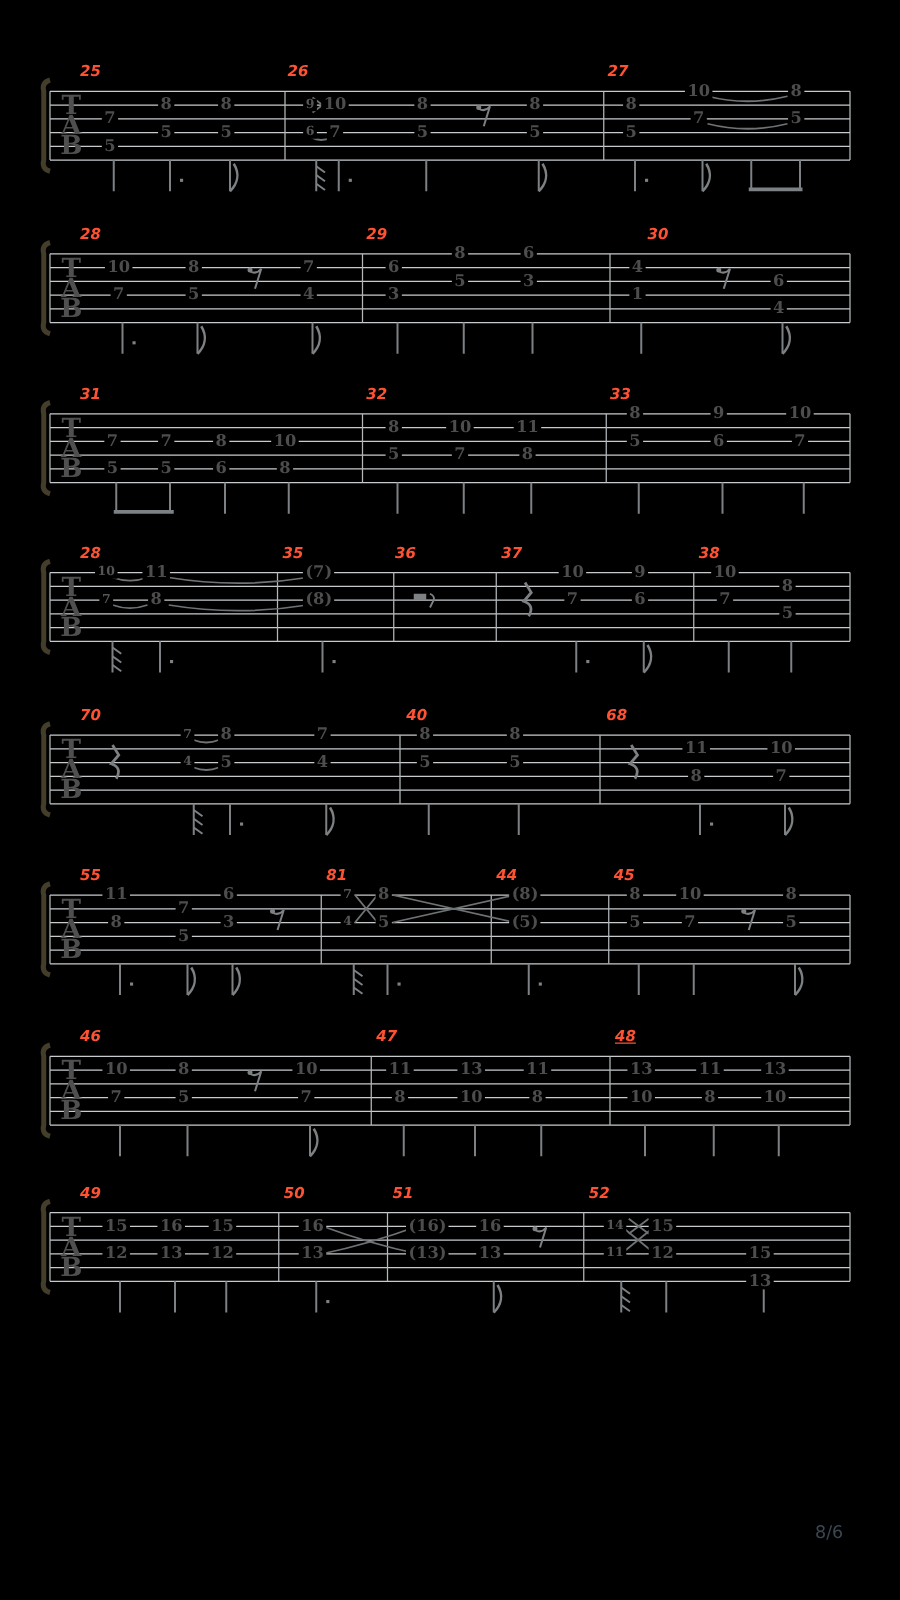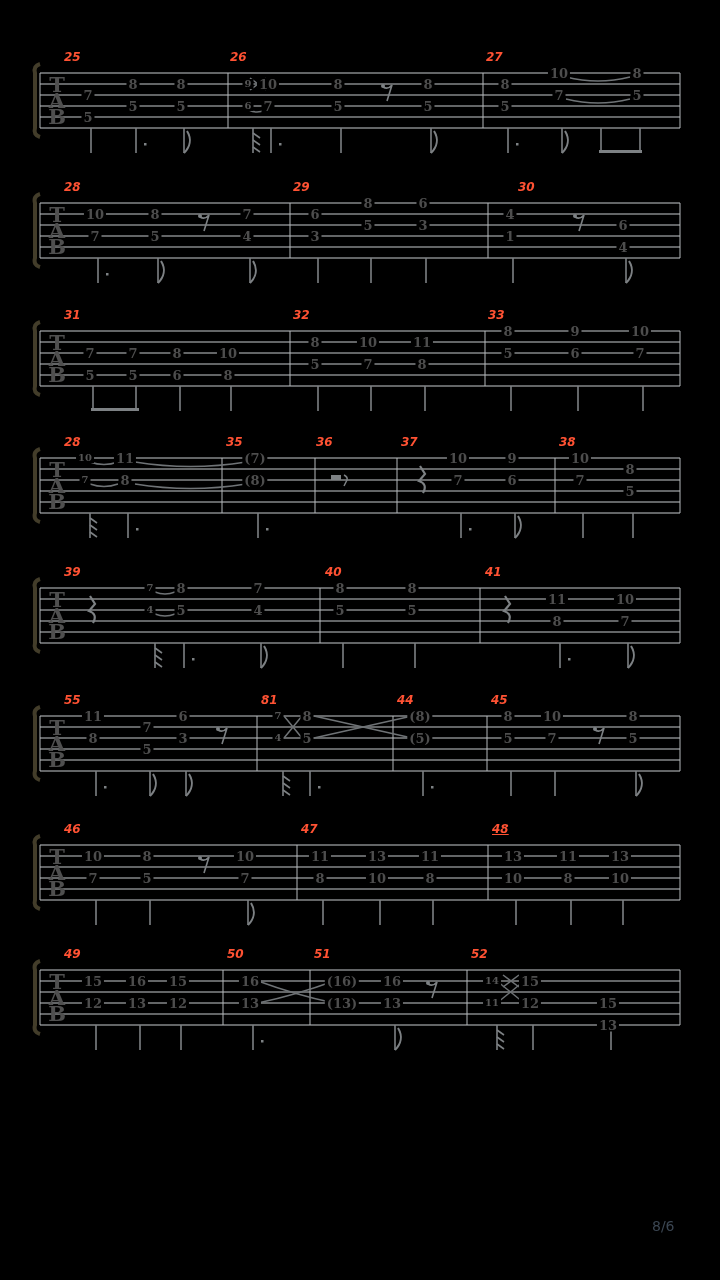--- a/index.html
+++ b/index.html
@@ -373,33 +373,33 @@
       <div class="fret" style="left: 512px; top: 458px;">9</div>
       <div class="fret" style="left: 512px; top: 480px;">6</div>
       <div class="mnum" style="left: 559px; top: 442px;">38</div>
       <div class="fret" style="left: 580px; top: 458px;">10</div>
       <div class="fret" style="left: 580px; top: 480px;">7</div>
       <div class="fret" style="left: 630px; top: 469px;">8</div>
       <div class="fret" style="left: 630px; top: 491px;">5</div>
       <div class="tabletter" style="left: 57px; top: 599px;">T</div>
       <div class="tabletter" style="left: 57px; top: 615px;">A</div>
       <div class="tabletter" style="left: 57px; top: 631px;">B</div>
-      <div class="mnum" style="left: 64px; top: 572px;">39</div>
+      <div class="mnum" style="left: 64px; top: 572px;">70</div>
       <div class="fret sm" style="left: 150px; top: 588px;">7</div>
       <div class="fret sm" style="left: 150px; top: 610px;">4</div>
       <div class="fret" style="left: 181px; top: 588px;">8</div>
       <div class="fret" style="left: 181px; top: 610px;">5</div>
       <div class="fret" style="left: 258px; top: 588px;">7</div>
       <div class="fret" style="left: 258px; top: 610px;">4</div>
       <div class="mnum" style="left: 325px; top: 572px;">40</div>
       <div class="fret" style="left: 340px; top: 588px;">8</div>
       <div class="fret" style="left: 340px; top: 610px;">5</div>
       <div class="fret" style="left: 412px; top: 588px;">8</div>
       <div class="fret" style="left: 412px; top: 610px;">5</div>
-      <div class="mnum" style="left: 485px; top: 572px;">41</div>
+      <div class="mnum" style="left: 485px; top: 572px;">68</div>
       <div class="fret" style="left: 557px; top: 599px;">11</div>
       <div class="fret" style="left: 557px; top: 621px;">8</div>
       <div class="fret" style="left: 625px; top: 599px;">10</div>
       <div class="fret" style="left: 625px; top: 621px;">7</div>
       <div class="tabletter" style="left: 57px; top: 727px;">T</div>
       <div class="tabletter" style="left: 57px; top: 743px;">A</div>
       <div class="tabletter" style="left: 57px; top: 759px;">B</div>
       <div class="mnum" style="left: 64px; top: 700px;">55</div>
       <div class="fret" style="left: 93px; top: 716px;">11</div>
       <div class="fret" style="left: 93px; top: 738px;">8</div>

